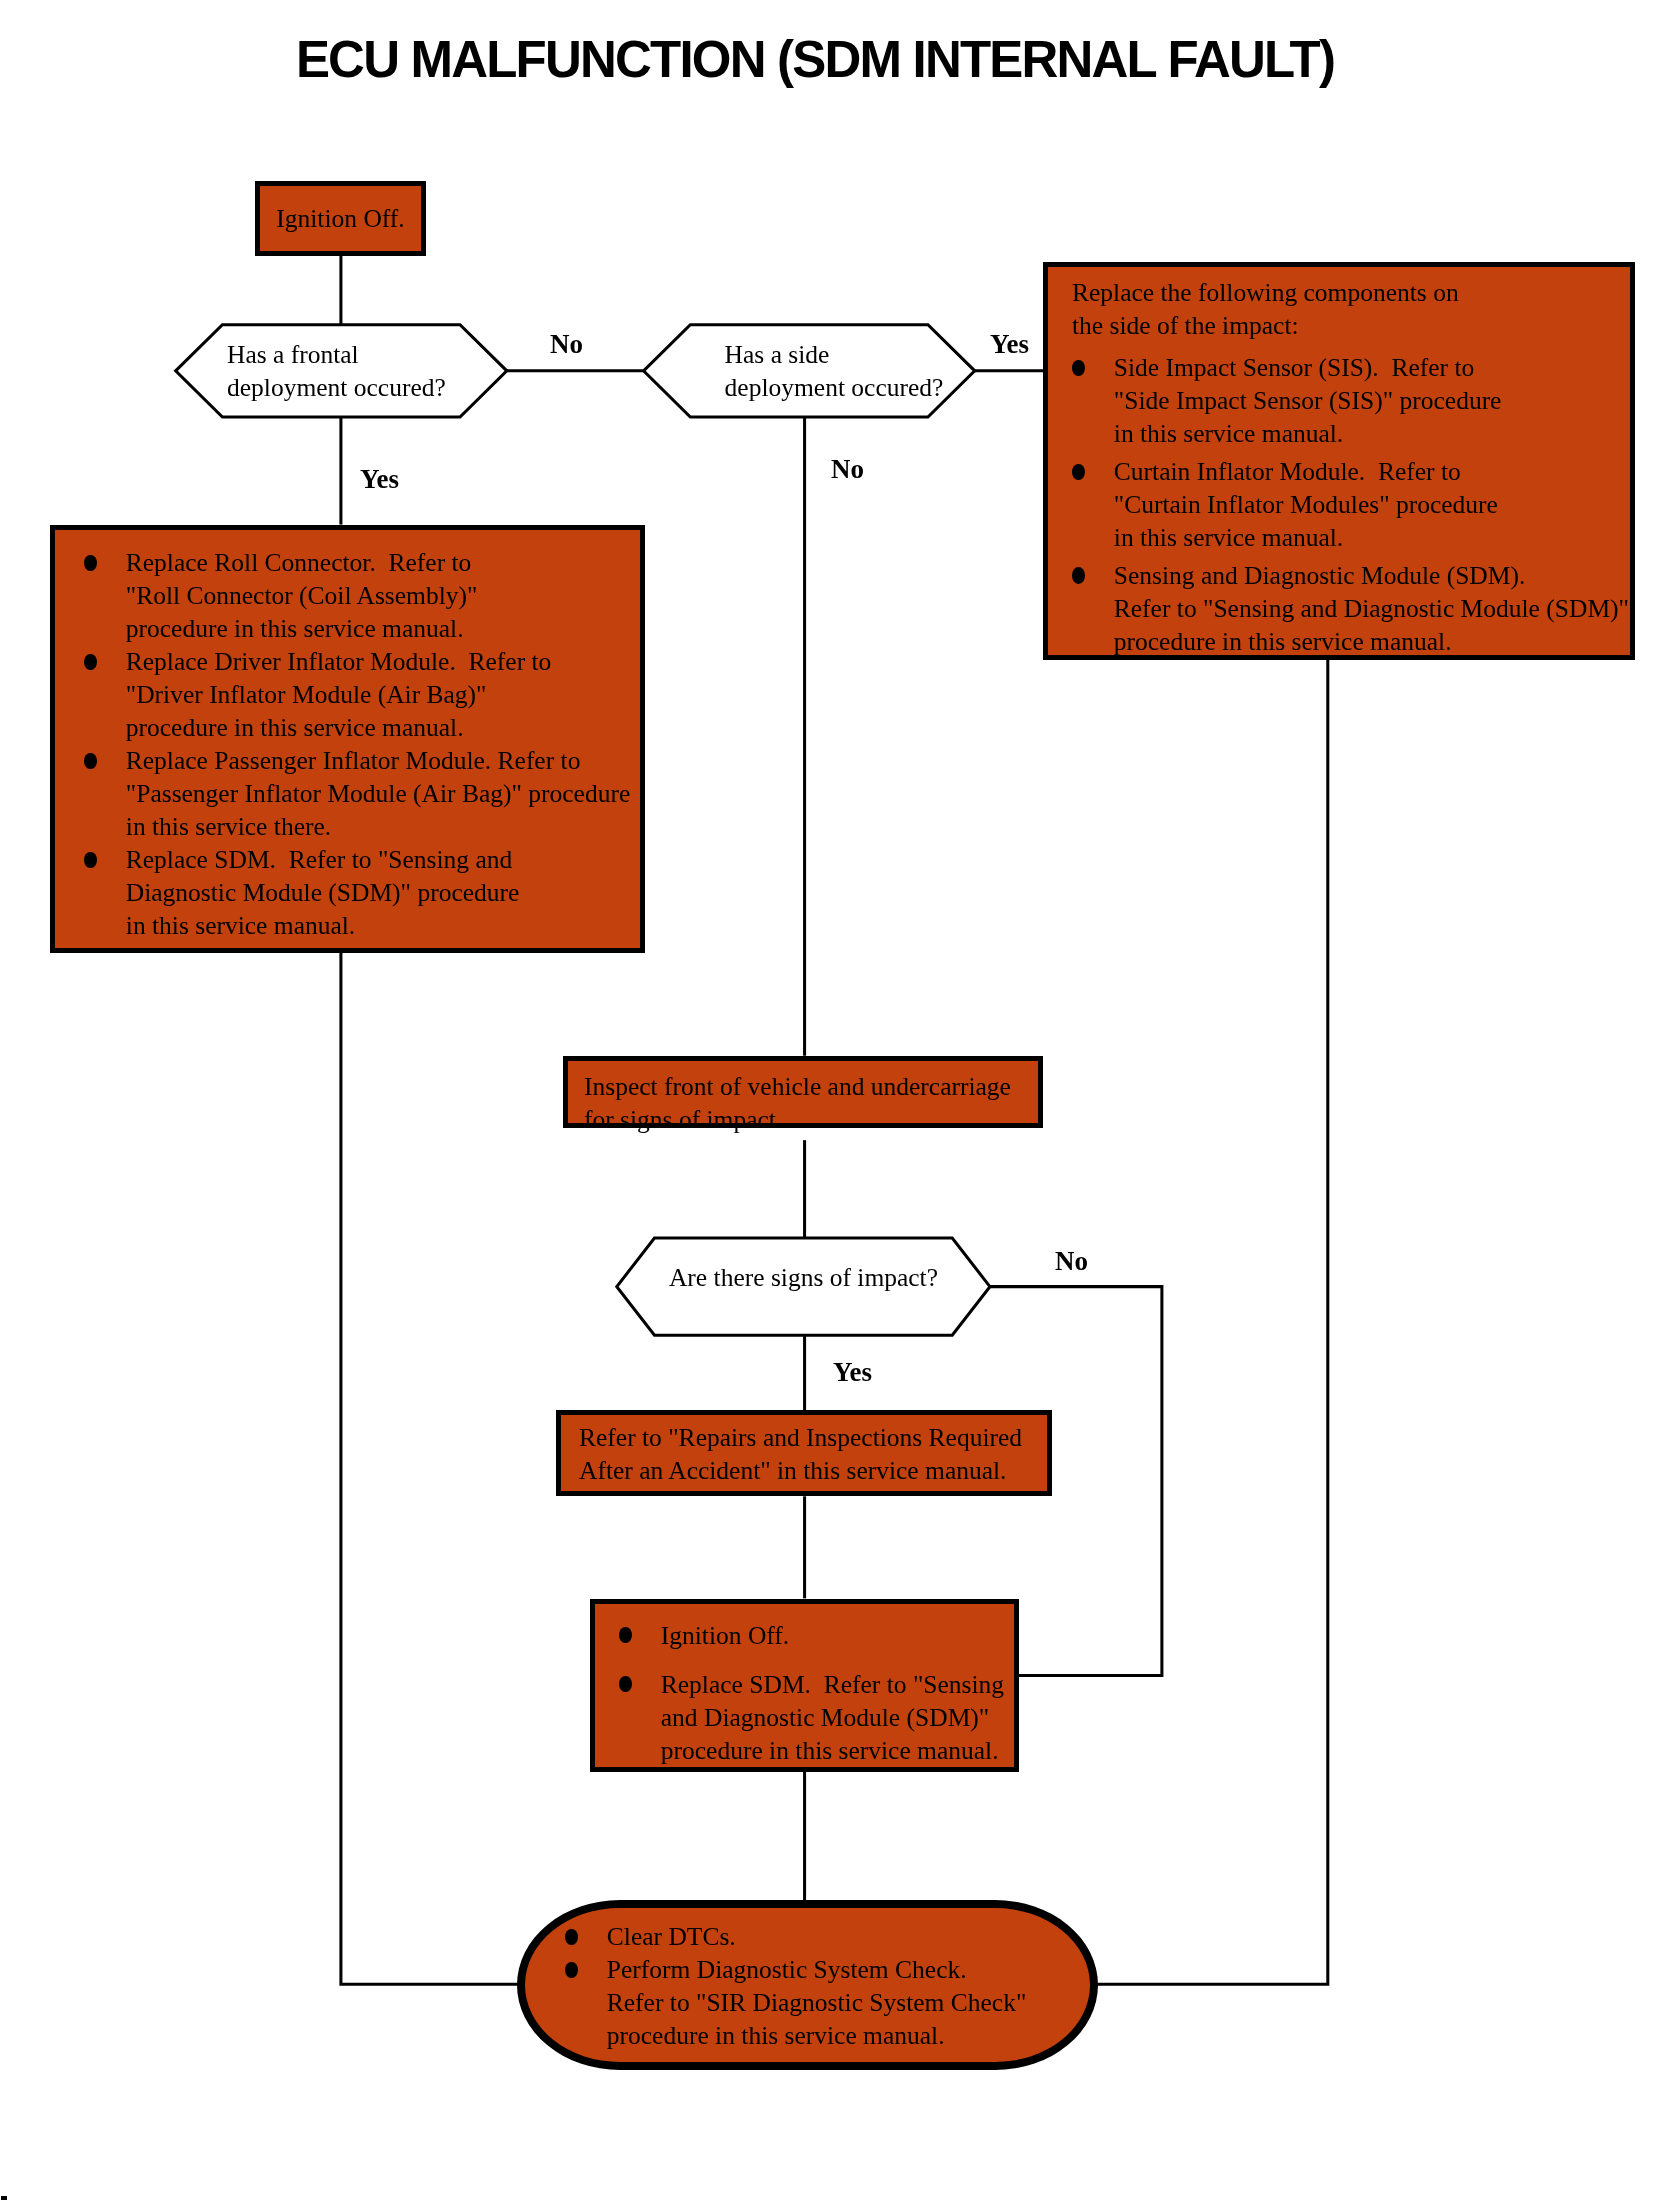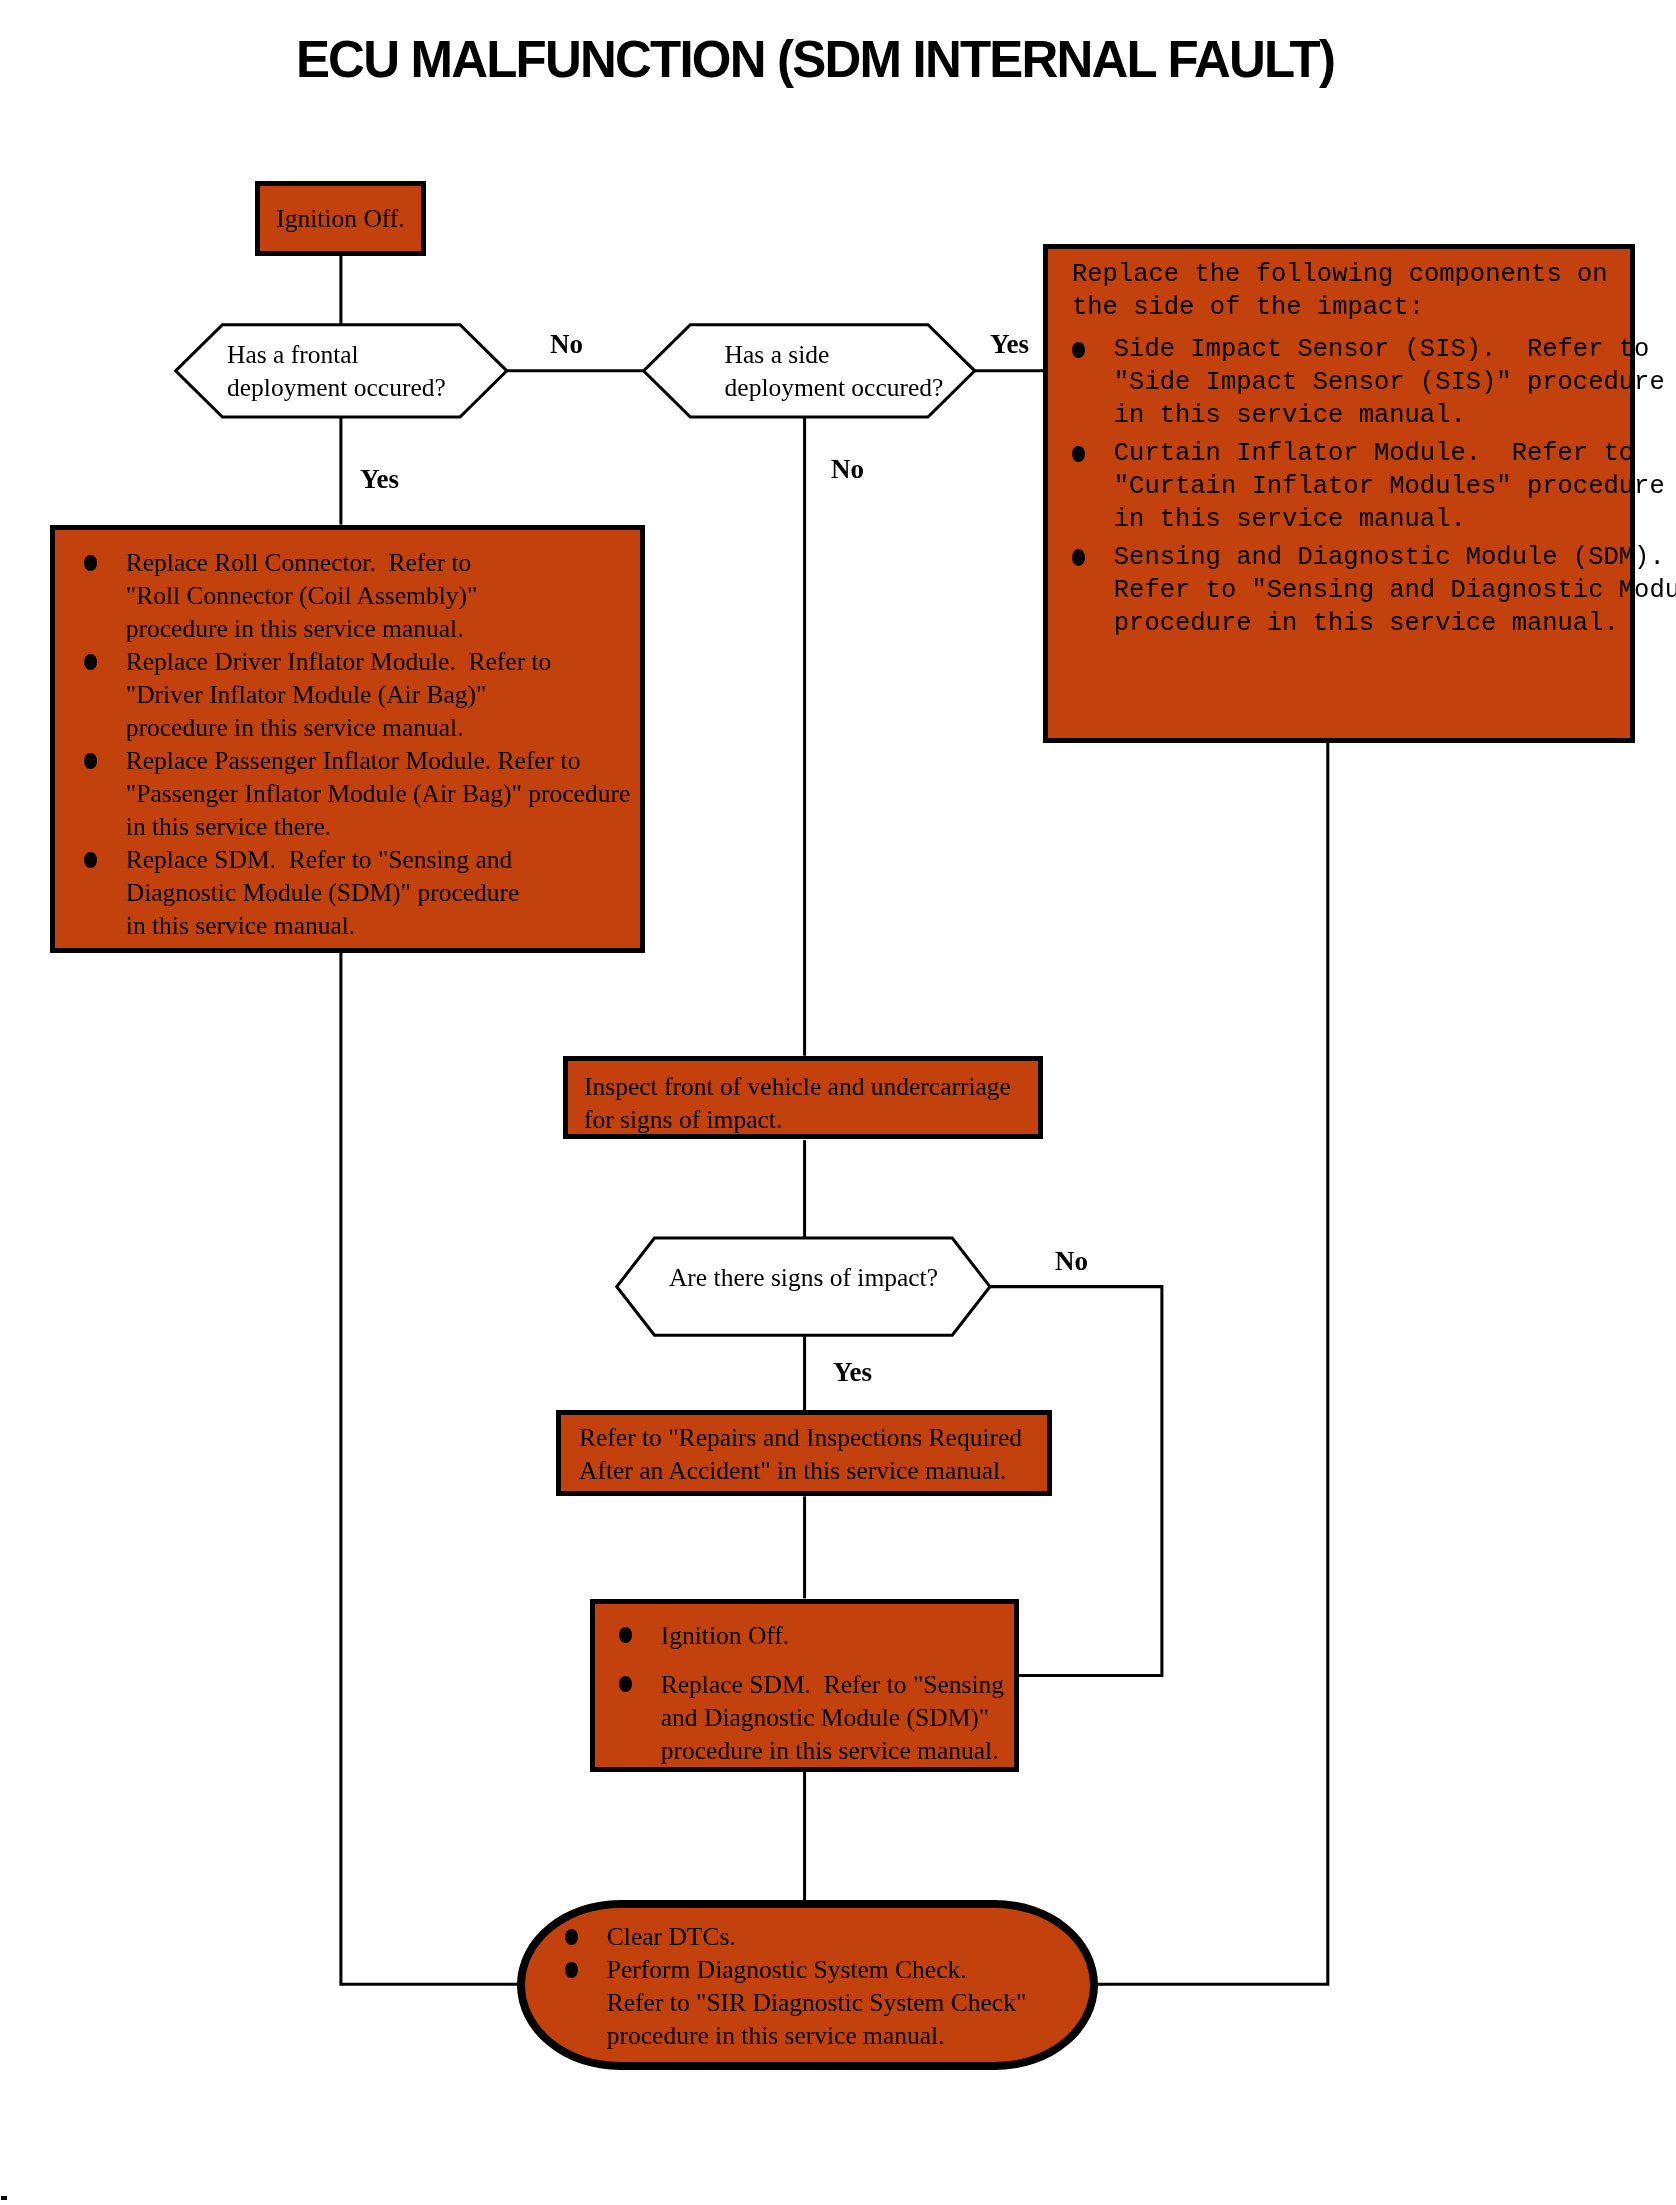--- a/index.html
+++ b/index.html
@@ -75,21 +75,21 @@
     <div class="txt">Are there signs of impact?</div>
   </div>
 
   <div class="label" style="left:530px;top:331px;">No</div>
   <div class="label" style="left:973px;top:331px;">Yes</div>
   <div class="label" style="left:343px;top:466px;">Yes</div>
   <div class="label" style="left:811px;top:456px;">No</div>
   <div class="label" style="left:1035px;top:1248px;">No</div>
   <div class="label" style="left:816px;top:1359px;">Yes</div>
 
-  <div class="box b-right" style="left:1043px;top:244px;width:592px;height:499px;font-family:Liberation Mono, monospace;">
+  <div class="box b-right" style="left:1043px;top:262px;width:592px;height:398px;">
     <div class="txt">Replace the following components on
 the side of the impact:</div>
     <div class="bullets">
       <div class="bullet-item">
         <span class="dot"></span>
         <div class="txt">Side Impact Sensor (SIS).  Refer to
 "Side Impact Sensor (SIS)" procedure
 in this service manual.</div>
       </div>
       <div class="bullet-item">
@@ -129,21 +129,21 @@
       </div>
       <div class="bullet-item">
         <span class="dot"></span>
         <div class="txt">Replace SDM.  Refer to "Sensing and
 Diagnostic Module (SDM)" procedure
 in this service manual.</div>
       </div>
     </div>
   </div>
 
-  <div class="box b-inspect" style="left:563px;top:1056px;width:480px;height:83px;">
+  <div class="box b-inspect" style="left:563px;top:1056px;width:480px;height:72px;">
     <div class="txt">Inspect front of vehicle and undercarriage
 for signs of impact.</div>
   </div>
 
   <div class="box b-refer" style="left:556px;top:1410px;width:496px;height:86px;">
     <div class="txt">Refer to "Repairs and Inspections Required
 After an Accident" in this service manual.</div>
   </div>
 
   <div class="box b-sdm" style="left:590px;top:1599px;width:429px;height:173px;">

